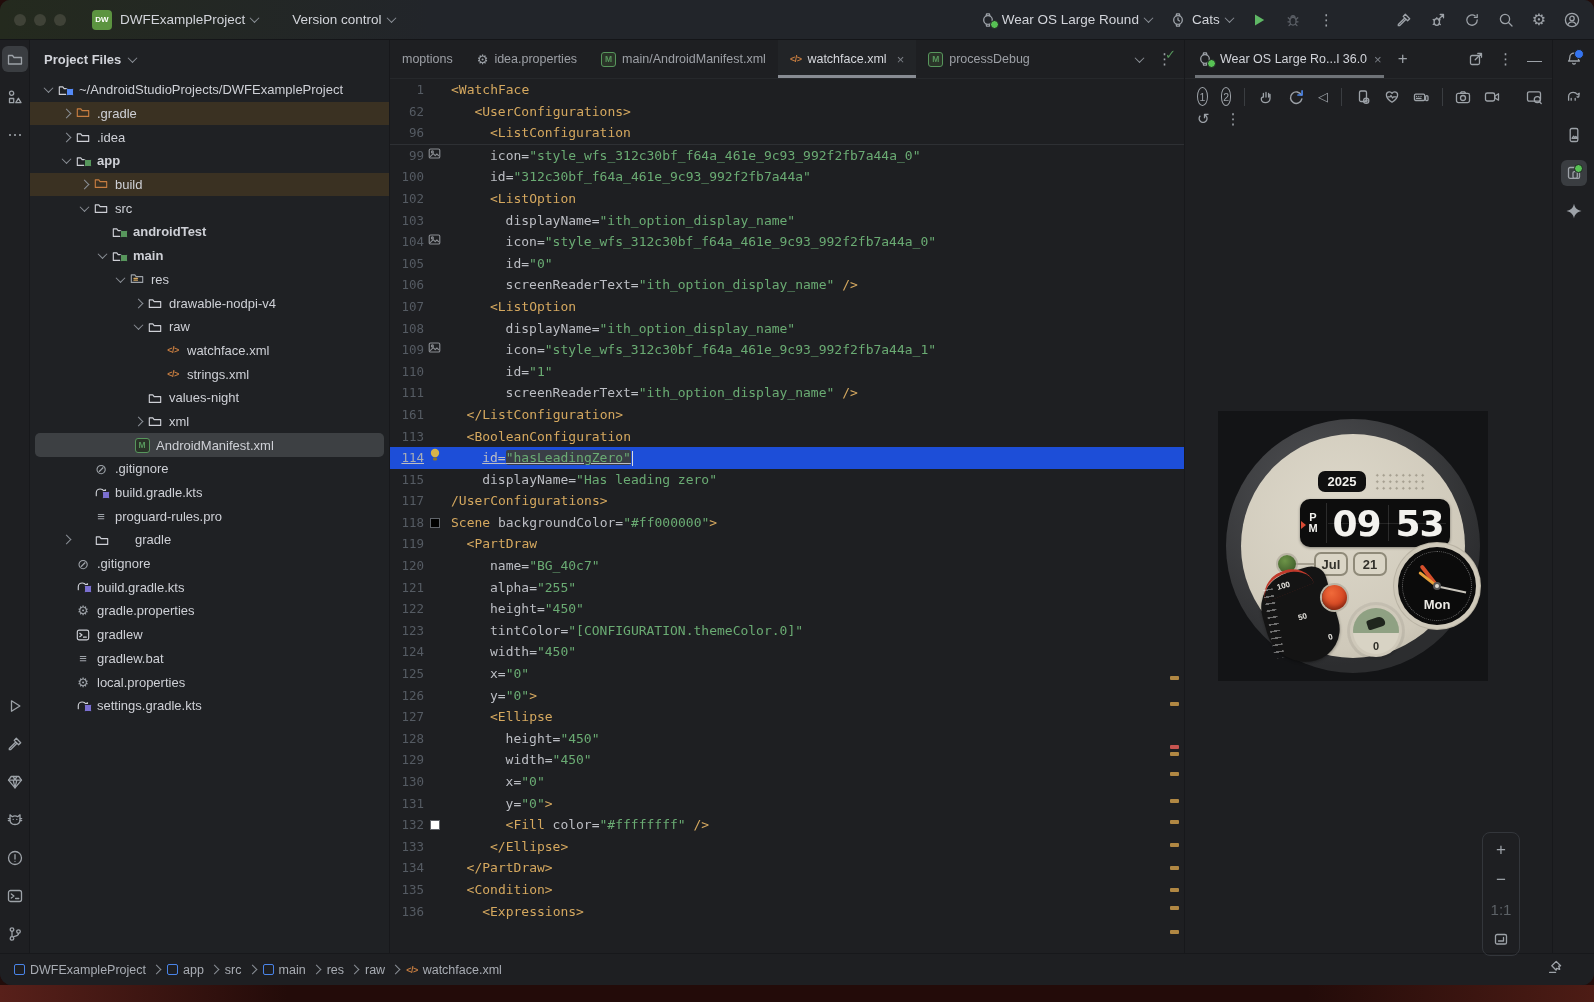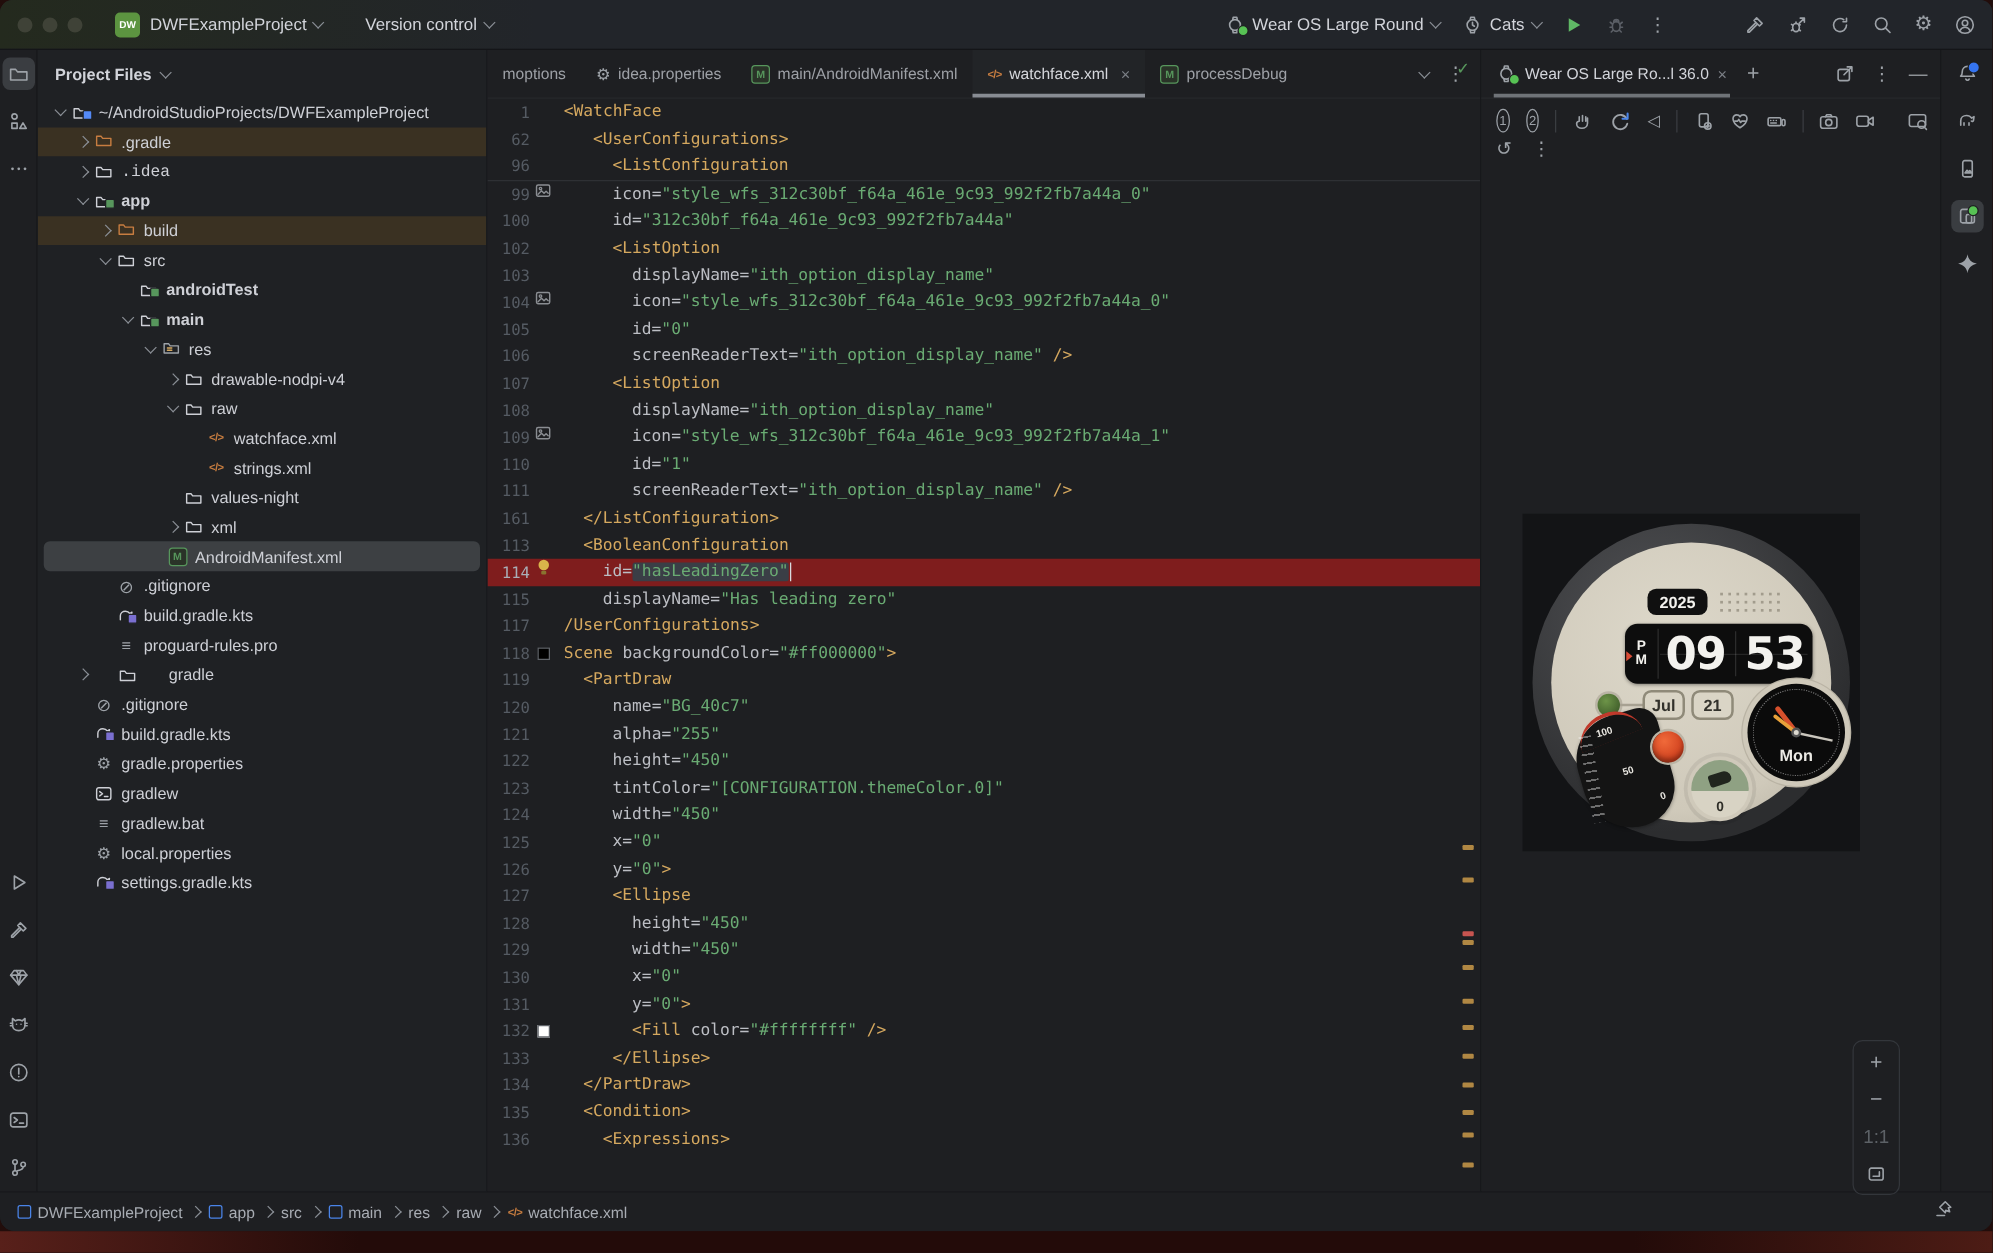--- a/index.html
+++ b/index.html
@@ -52,21 +52,21 @@
   
   .editor{width:795px;background:#1e1f22;position:relative;box-sizing:border-box;overflow:hidden;border-right:1px solid #17181b;}
   .tabs{height:38px;display:flex;align-items:stretch;border-bottom:1px solid #26282b;font-size:12.5px;color:#9da0a6;position:relative;}
   .tab{display:flex;align-items:center;gap:6px;padding:0 12px;position:relative;white-space:nowrap;}
   .tab.active{color:#d5d7dc;background:#222427;}
   .tab.active:after{content:"";position:absolute;left:0;right:0;bottom:0;height:3px;background:#888c93;}
   .tab .close{margin-left:4px;color:#7b7f86;font-size:13px;}
   .tabs-right{margin-left:auto;display:flex;align-items:center;gap:14px;padding-right:12px;}
   .code-area{font-family:"DejaVu Sans Mono","Liberation Mono",monospace;font-size:13px;line-height:21.6px;}
   .crow{display:flex;height:21.6px;align-items:center;white-space:pre;}
-  .crow.cur{background:#7f1d1d;}
+  .crow.cur{background:#1d4ed8;text-decoration:underline;}
   .gut-num{width:34px;text-align:right;color:#555b63;font-size:12.5px;flex:none;}
   .crow.cur .gut-num{color:#a9aeb6;}
   .gut-ico{width:21px;display:inline-flex;justify-content:center;align-items:center;flex:none;height:100%;}
   .ctext{padding-left:6px;}
   .t{color:#d5a85f;}
   .a{color:#bcbec4;}
   .v{color:#6aab73;}
   .vh{background:#3a3e46;border-radius:2px;}
   .caret{display:inline-block;width:1.5px;height:15px;background:#d8dade;vertical-align:middle;margin-left:1px;}
   .sticky{border-bottom:1px solid #2e3034;position:relative;}
@@ -339,21 +339,21 @@
             <span class="tchev">
               <span class="chev right"></span>
             </span>
             <span class="ticon">
               <span style="color:#c77d40"><svg width="14" height="14" viewBox="0 0 16 16" fill="none" stroke="currentColor" stroke-width="1.3" stroke-linecap="round" stroke-linejoin="round">
                   <path d="M1.5 4.5h4l1.5 2h7.5v6.5h-13z"></path>
                 </svg></span>
             </span>
             <span class="lbl">.gradle</span>
           </div>
-          <div class="trow" style="padding-left: 28px; font-family: Liberation Mono, monospace;">
+          <div class="trow" style="padding-left: 28px;">
             <span class="tchev">
               <span class="chev right"></span>
             </span>
             <span class="ticon">
               <svg width="14" height="14" viewBox="0 0 16 16" fill="none" stroke="currentColor" stroke-width="1.3" stroke-linecap="round" stroke-linejoin="round">
                 <path d="M1.5 4.5h4l1.5 2h7.5v6.5h-13z"></path>
               </svg>
             </span>
             <span class="lbl">.idea</span>
           </div>

